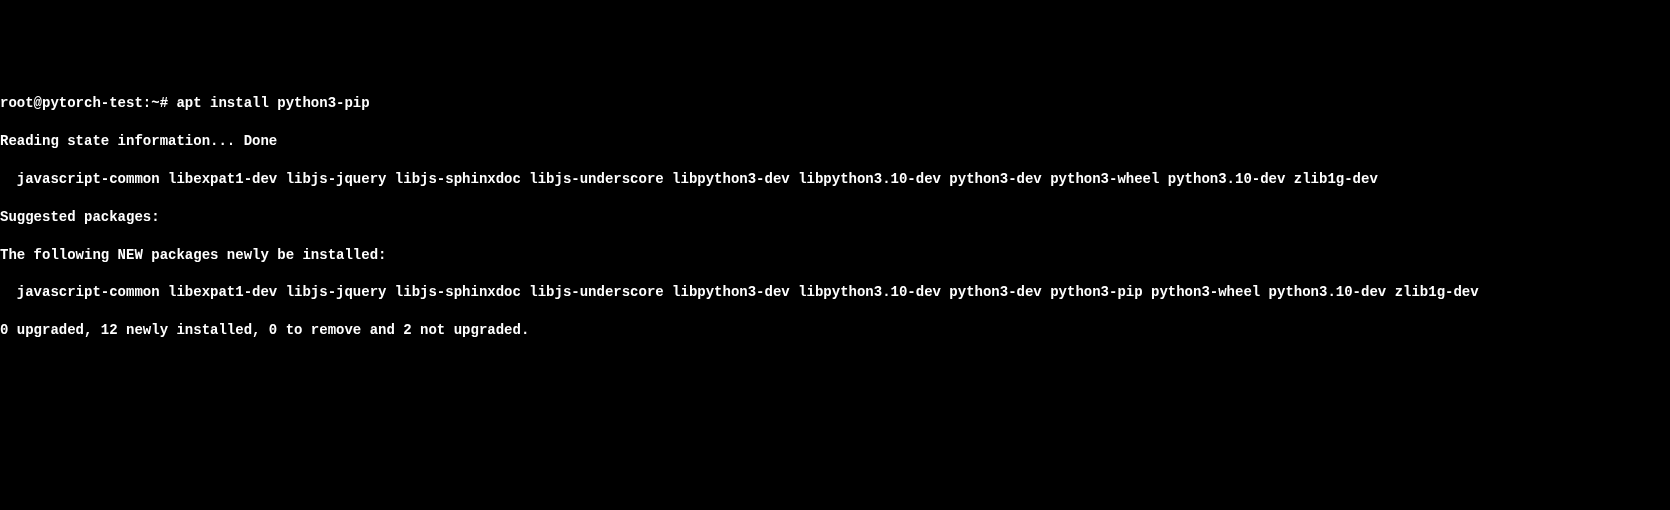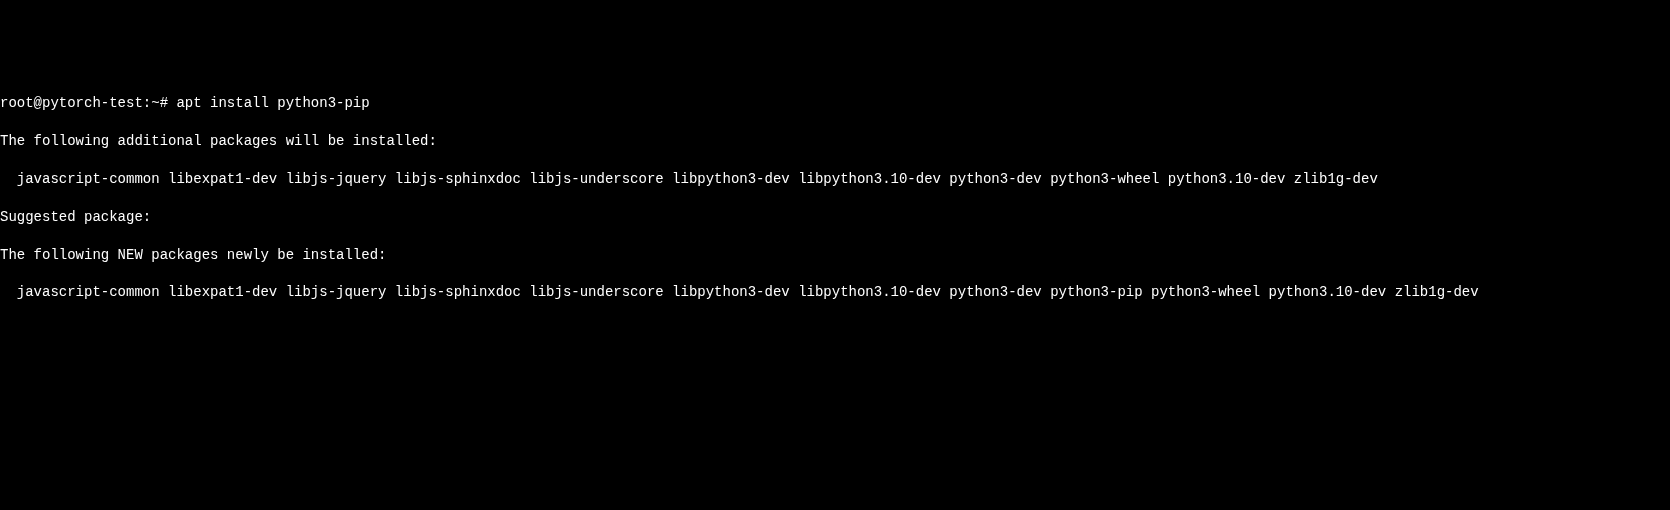--- a/index.html
+++ b/index.html
@@ -17,34 +17,36 @@
       width: 1670px;
       height: 510px;
       overflow: hidden;
       white-space: pre;
     }
     .terminal {
       padding: 0;
     }
     .line {
       display: block;
+      font-weight: bold;
     }
   </style>
 </head>
 <body>
 
 
 
 <div class="terminal">
 <span class="line">root@pytorch-test:~# apt install python3-pip</span>
-<span class="line">The following additional packages will be installed:</span>
+<span class="line">Reading state information... Done</span>
 <span class="line">  javascript-common libexpat1-dev libjs-jquery libjs-sphinxdoc libjs-underscore libpython3-dev libpython3.10-dev python3-dev python3-wheel python3.10-dev zlib1g-dev</span>
-<span class="line">Suggested package:</span>
+<span class="line">Suggested packages:</span>
 <span class="line">The following NEW packages newly be installed:</span>
 <span class="line">  javascript-common libexpat1-dev libjs-jquery libjs-sphinxdoc libjs-underscore libpython3-dev libpython3.10-dev python3-dev python3-pip python3-wheel python3.10-dev zlib1g-dev</span>
+<span class="line">0 upgraded, 12 newly installed, 0 to remove and 2 not upgraded.</span>
 
 
 
 
 
 
 
 
 
 

